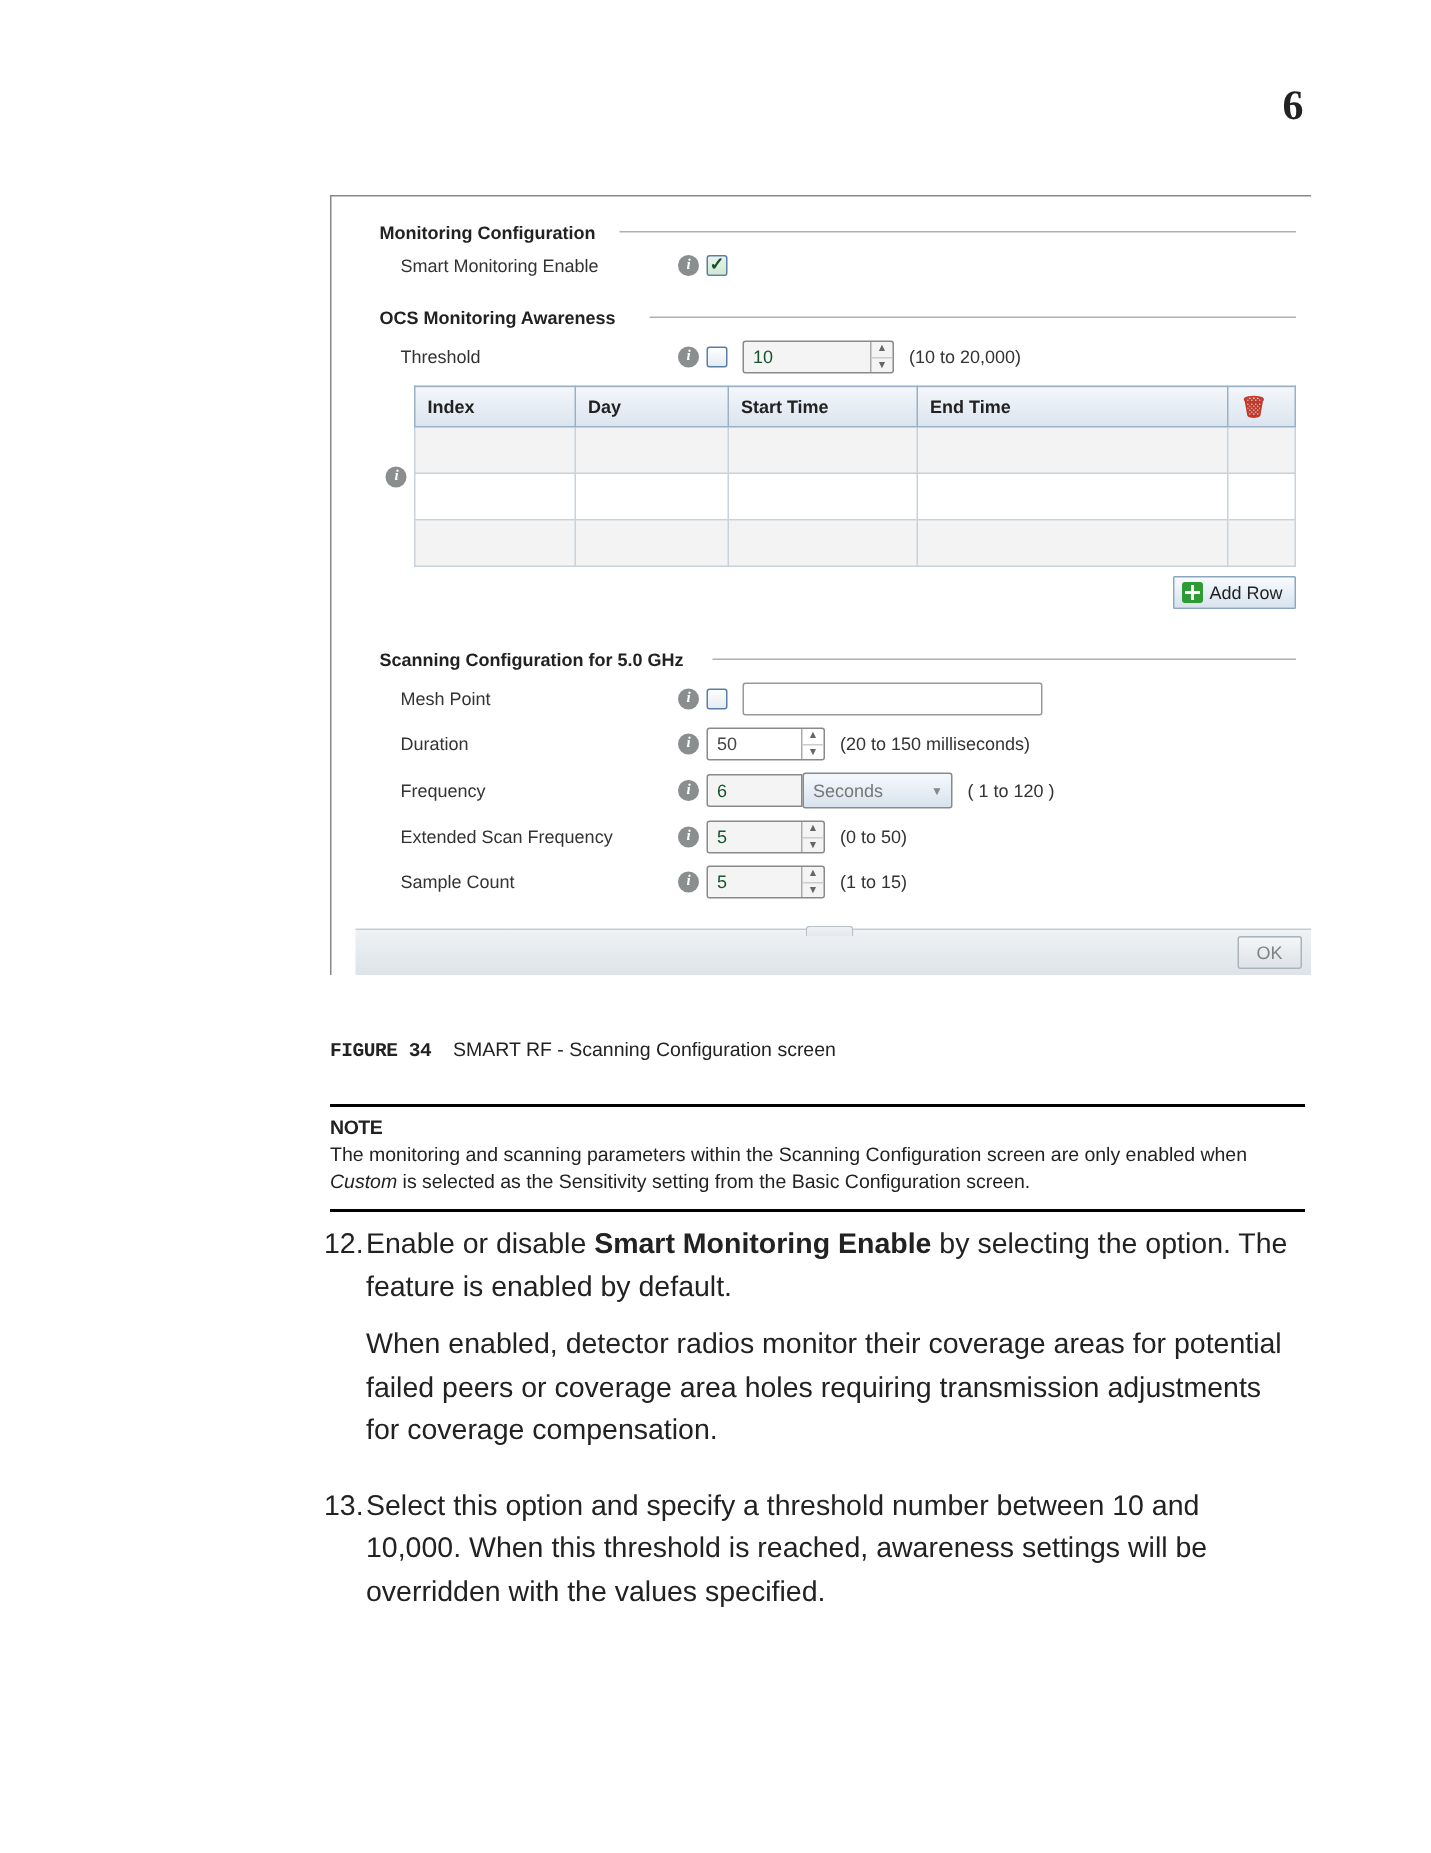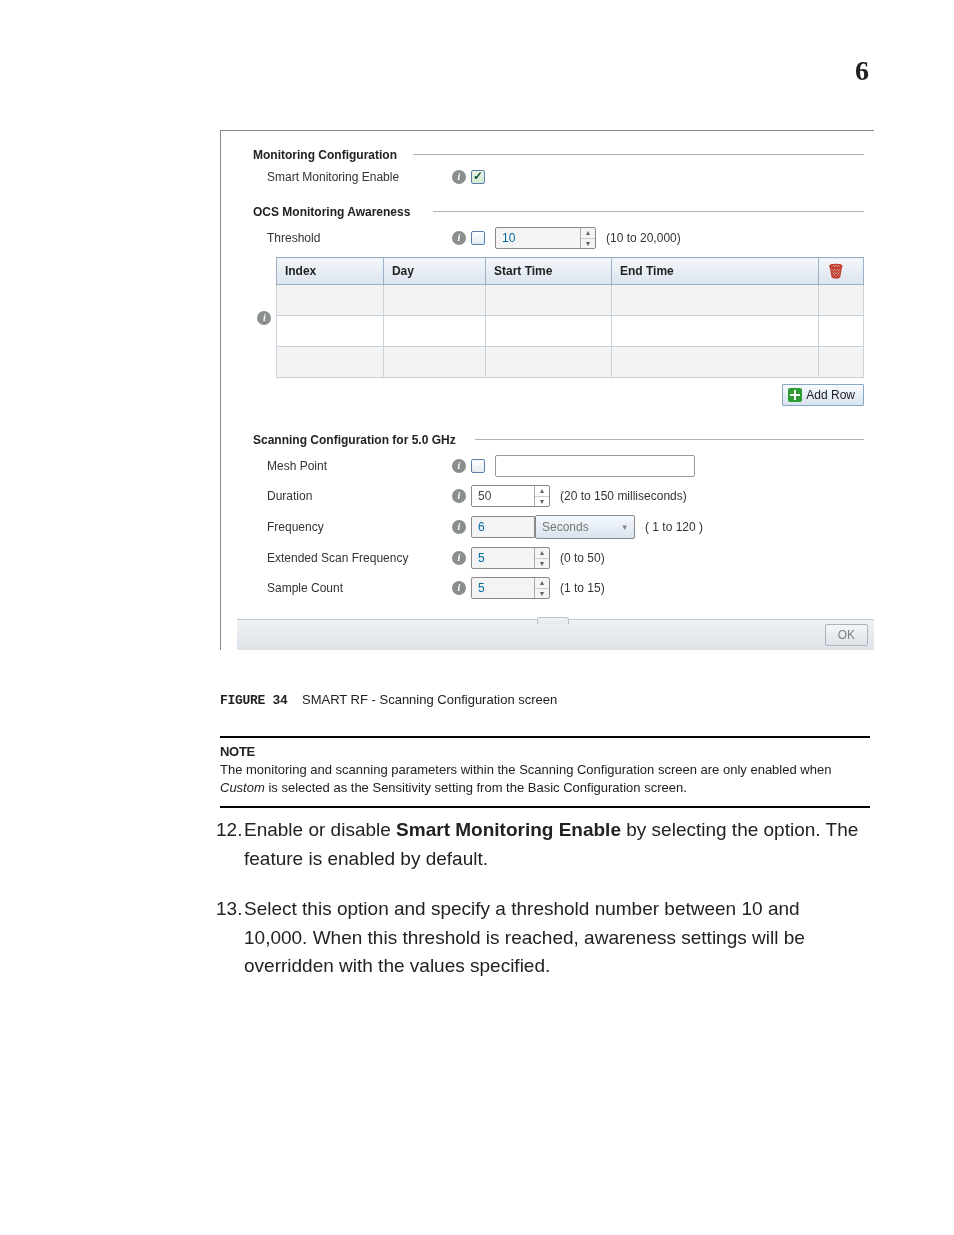--- a/index.html
+++ b/index.html
@@ -12,21 +12,21 @@
   .cbox.checked{background:linear-gradient(#e8f4e8,#d0e8d0);}
   .fieldset{position:relative;margin:0 0 8px 0;padding:0 0 4px 0;}
   .fsrule{position:absolute;top:7px;height:1px;background:#b0b0b0;}
   .fslegend{font-weight:700;font-size:12px;color:#222;display:inline-block;background:#fff;padding-right:6px;position:relative;}
   .row{display:flex;align-items:center;margin:8px 0 8px 14px;font-size:12px;color:#333;}
   .lbl{width:180px;}
   .iconcol{width:24px;display:flex;justify-content:center;}
   .spin{display:inline-flex;border:1px solid #8a8a8a;border-radius:2px;height:22px;box-sizing:border-box;background:#fff;vertical-align:middle;}
   .spin.disabled{background:#f4f4f4;}
   .spin .val{width:50px;padding:0 6px;font-size:12px;color:#444;display:flex;align-items:center;}
-  .spin.disabled .val{color:#0369a1;}
+  .spin.disabled .val{color:#14532d;}
   .spin .arrows{width:14px;border-left:1px solid #aaa;display:flex;flex-direction:column;}
   .arr{flex:1;display:flex;align-items:center;justify-content:center;font-size:7px;color:#666;line-height:1;}
   .arr+.arr{border-top:1px solid #ccc;}
   .hint{margin-left:10px;font-size:12px;color:#333;}
   .tblwrap{display:flex;margin:6px 0 0 0;}
   .rowinfo{width:24px;display:flex;align-items:center;justify-content:center;}
   table.grid{border-collapse:collapse;width:615px;font-size:12px;}
   table.grid th{background:linear-gradient(#f3f6fa,#dbe4ee);border:1px solid #9ab0c6;text-align:left;padding:5px 8px;font-weight:700;color:#222;}
   table.grid td{border:1px solid #c8d2dc;height:30px;background:#f3f3f3;padding:0 8px;}
   table.grid td.alt{background:#fff;}
@@ -232,20 +232,21 @@
     <div>
       <span>The monitoring and scanning parameters within the Scanning Configuration screen are only enabled when </span><em>Custom</em><span> is selected as the Sensitivity setting from the Basic Configuration screen.</span>
     </div>
   </div>
 
   <div class="steps">
     <div class="step">
       <div class="num">12.</div>
       <div>
         <p><span>Enable or disable </span><b class="term">Smart Monitoring Enable</b><span> by selecting the option. The feature is enabled by default.</span></p>
+        <p>When enabled, detector radios monitor their coverage areas for potential failed peers or coverage area holes requiring transmission adjustments for coverage compensation.</p>
       </div>
     </div>
     <div class="step">
       <div class="num">13.</div>
       <div>
           <p>Select this option and specify a threshold number between 10 and 10,000. When this threshold is reached, awareness settings will be overridden with the values specified.</p>
         </div>
     </div>
   </div>
 </div>

